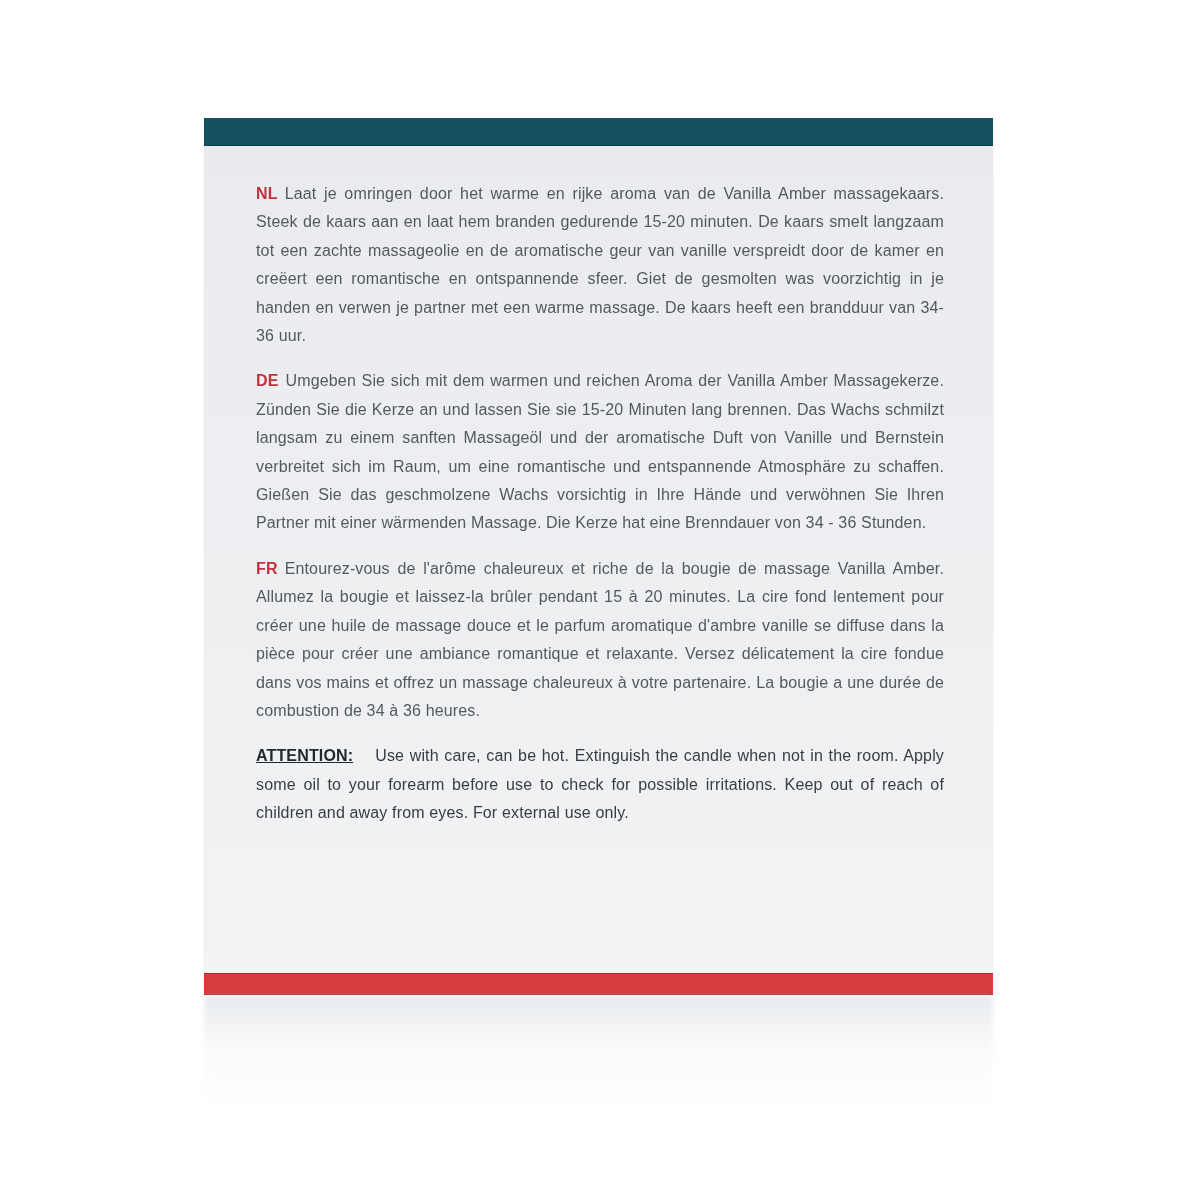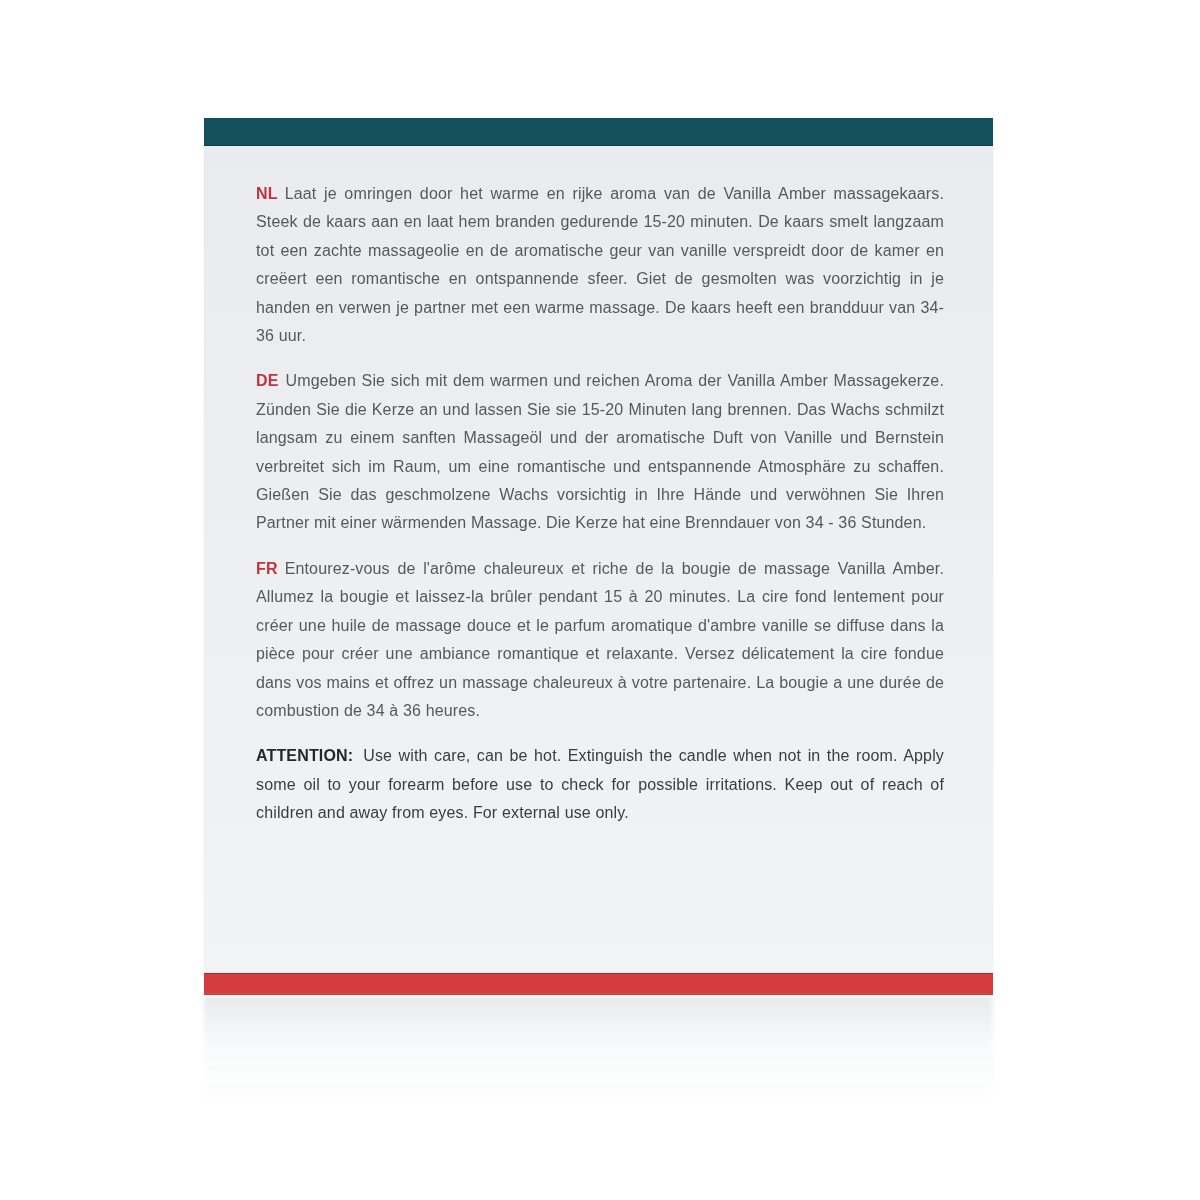--- a/index.html
+++ b/index.html
@@ -56,21 +56,22 @@
   }
   .lang{
     color:var(--accent);
     font-weight:bold;
     margin-right:7px;
   }
   .para.attention .att-label{
     color:var(--attention-dark);
     font-weight:bold;
     font-style:normal;
-    margin-right:10px;
+    margin-right:22px;
+    text-decoration:underline;
   }
   .para.attention .att-text{
     color:#393c41;
   }
 
   .reflection{
     position:absolute;
     left:204px; top:996px;
     width:789px; height:115px;
     background:linear-gradient(180deg, rgba(213,218,223,0.55) 0%, rgba(235,238,240,0.28) 45%, rgba(255,255,255,0) 100%);

